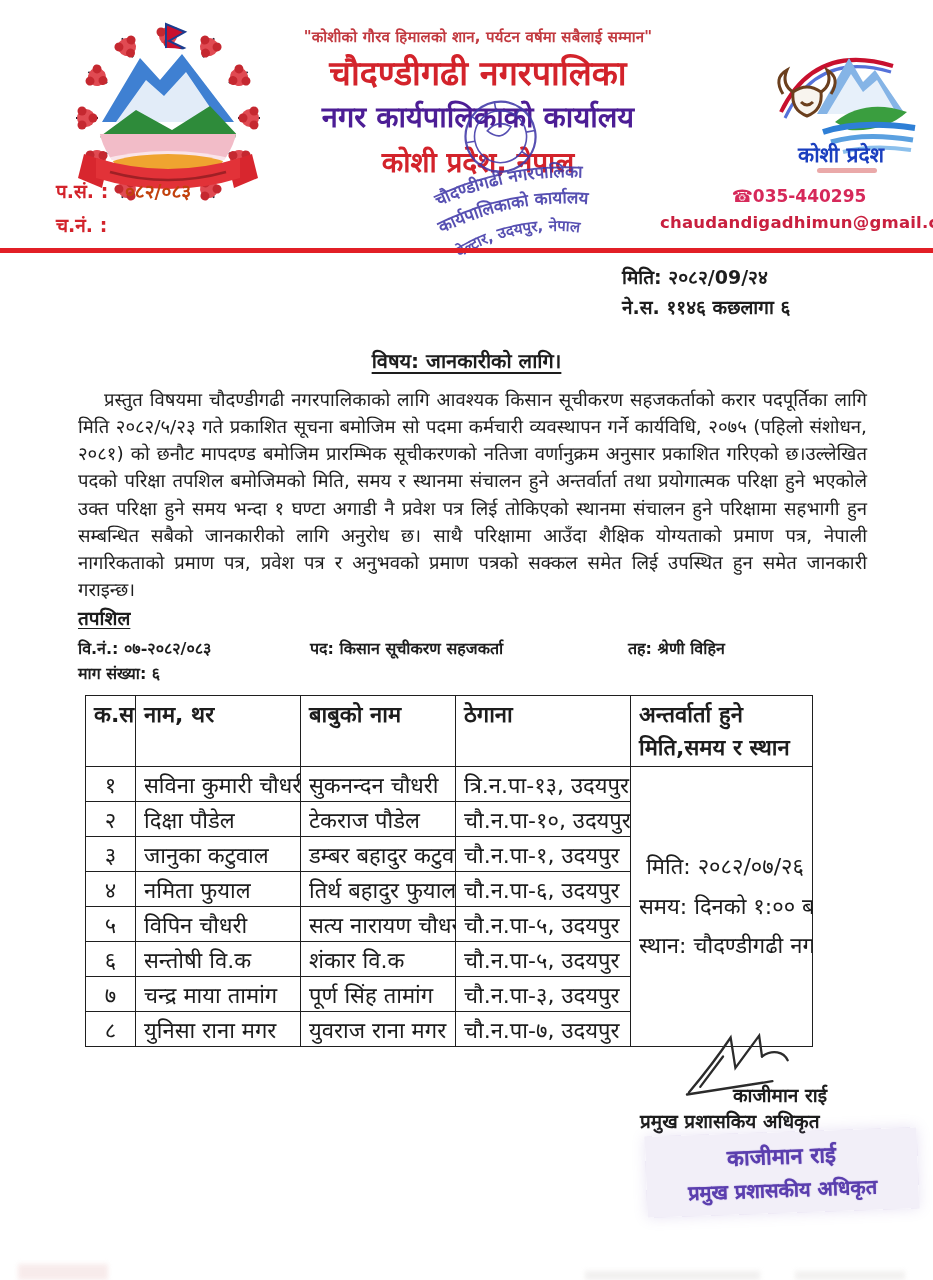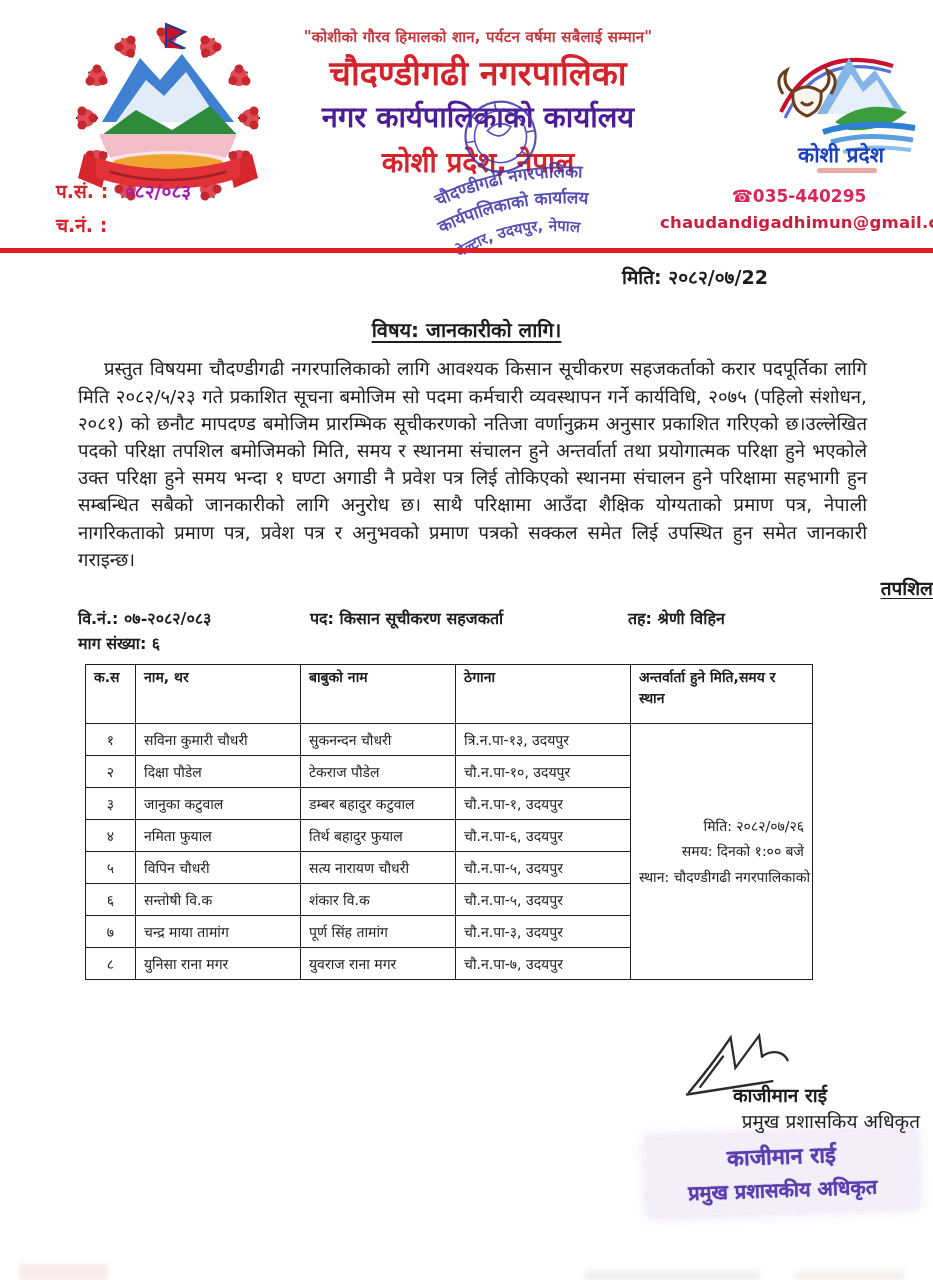--- a/index.html
+++ b/index.html
@@ -13,55 +13,55 @@
   .emblem-left{position:absolute;left:68px;top:22px;width:200px;height:212px;}
   .header-center{position:absolute;left:238px;top:26px;width:480px;text-align:center;}
   .slogan{font-size:15px;font-weight:bold;color:#c23a40;letter-spacing:.2px;}
   .org-name{font-size:34px;font-weight:bold;color:#d3232b;margin-top:9px;line-height:1.1;}
   .office-name{font-size:29px;font-weight:bold;color:#4c1d95;margin-top:10px;line-height:1.1;}
   .addr1{font-size:23px;font-weight:bold;color:#d3232b;margin-top:11px;}
   .addr2{font-size:28px;font-weight:bold;color:#d3232b;margin-top:8px;}
   .ref-block{position:absolute;left:56px;top:182px;font-size:19px;font-weight:bold;line-height:1.0;}
   .ref-line{margin-bottom:15px;}
   .ref-label{color:#d3232b;}
-  .ref-value{color:#a21caf;margin-left:10px;}
+  .ref-value{color:#c2410c;margin-left:10px;}
   .logo-right{position:absolute;left:765px;top:40px;width:152px;height:142px;}
   .contact{position:absolute;left:652px;top:186px;width:278px;text-align:center;margin-left:8px;}
   .phone-line{font-size:17px;font-weight:bold;color:#d6295a;}
   .email-line{font-size:16.5px;font-weight:bold;color:#c9203f;margin-top:7px;letter-spacing:.2px;}
   .red-rule{position:absolute;left:0;top:248px;width:933px;height:5px;background:#e21f26;}
   .round-stamp{position:absolute;left:392px;top:88px;width:232px;height:182px;
     transform:rotate(-10deg);opacity:.88;pointer-events:none;}
   
   .content{position:absolute;left:0;top:262px;width:933px;}
   .date-block{margin-left:622px;font-size:19px;font-weight:600;line-height:1.6;}
   .subject{margin-top:24px;text-align:center;font-size:20px;font-weight:bold;
     text-decoration:underline;text-underline-offset:4px;}
   .paragraph{margin:12px 66px 0 78px;font-size:18.5px;line-height:1.47;
     text-align:justify;text-indent:26px;}
   .tapasil{margin:2px 0 0 78px;font-size:19px;font-weight:bold;
-    text-decoration:underline;text-underline-offset:3px;text-align:right;}
+    text-decoration:underline;text-underline-offset:3px;}
   .detail-grid{margin:6px 0 0 78px;display:grid;grid-template-columns:232px 318px auto;
     font-size:16px;font-weight:600;line-height:1.55;}
   
   table.roster{margin:8px 0 0 85px;border-collapse:collapse;table-layout:fixed;width:727px;}
   table.roster th,table.roster td{border:1.6px solid #1f1f1f;padding:2px 8px;
-    font-size:14px;overflow:hidden;white-space:nowrap;}
+    font-size:22px;overflow:hidden;white-space:nowrap;}
   table.roster th{text-align:left;font-weight:bold;vertical-align:top;height:54px;
     white-space:normal;line-height:1.5;}
   table.roster td{height:27px;font-weight:500;}
   td.sn{text-align:center;}
   td.interview-cell{text-align:right;white-space:normal;font-weight:600;
     line-height:1.8;vertical-align:middle;padding:0 12px;}
   
   .signature{position:absolute;left:678px;top:1028px;width:130px;height:76px;}
   .typed-name{position:absolute;left:650px;top:1082px;width:260px;text-align:center;
     font-size:19px;font-weight:600;}
-  .typed-title{position:absolute;left:640px;top:1108px;width:280px;text-align:right;
-    font-size:19px;font-weight:400;}
+  .typed-title{position:absolute;left:640px;top:1108px;width:280px;text-align:left;
+    font-size:19px;font-weight:700;}
   .ink-stamp{position:absolute;left:646px;top:1132px;width:268px;padding:8px 2px 10px;
     text-align:center;transform:rotate(-2deg);
     background:rgba(128,99,189,.10);box-shadow:0 0 14px rgba(128,99,189,.18);}
   .ink-name{font-size:22px;font-weight:bold;color:#5b3fae;text-shadow:0 0 1px #7a5fc0;}
   .ink-title{font-size:20px;font-weight:bold;color:#5b3fae;margin-top:6px;
     text-shadow:0 0 1px #7a5fc0;}
   
   .smudge{position:absolute;filter:blur(2.5px);opacity:.6;}
 </style>
 </head>
@@ -183,21 +183,22 @@
 
   <div class="contact">
     <div class="phone-line"><span>☎</span><span>035-440295</span></div>
     <div class="email-line">chaudandigadhimun@gmail.com</div>
   </div>
 
   <div class="red-rule"></div>
 
   <div class="content">
     <div class="date-block">
-      <div>मिति: २०८२/०७/22</div>
+      <div>मिति: २०८२/09/२४</div>
+      <div>ने.स. ११४६ कछलागा ६</div>
     </div>
 
     <div class="subject">विषय: जानकारीको लागि।</div>
 
     <p class="paragraph">प्रस्तुत विषयमा चौदण्डीगढी नगरपालिकाको लागि आवश्यक किसान सूचीकरण सहजकर्ताको करार पदपूर्तिका लागि मिति २०८२/५/२३ गते प्रकाशित सूचना बमोजिम सो पदमा कर्मचारी व्यवस्थापन गर्ने कार्यविधि, २०७५ (पहिलो संशोधन, २०८१) को छनौट मापदण्ड बमोजिम प्रारम्भिक सूचीकरणको नतिजा वर्णानुक्रम अनुसार प्रकाशित गरिएको छ।उल्लेखित पदको परिक्षा तपशिल बमोजिमको मिति, समय र स्थानमा संचालन हुने अन्तर्वार्ता तथा प्रयोगात्मक परिक्षा हुने भएकोले उक्त परिक्षा हुने समय भन्दा १ घण्टा अगाडी नै प्रवेश पत्र लिई तोकिएको स्थानमा संचालन हुने परिक्षामा सहभागी हुन सम्बन्धित सबैको जानकारीको लागि अनुरोध छ। साथै परिक्षामा आउँदा शैक्षिक योग्यताको प्रमाण पत्र, नेपाली नागरिकताको प्रमाण पत्र, प्रवेश पत्र र अनुभवको प्रमाण पत्रको सक्कल समेत लिई उपस्थित हुन समेत जानकारी गराइन्छ।</p>
 
     <div class="tapasil">तपशिल</div>
 
     <div class="detail-grid">
       <div>वि.नं.: ०७-२०८२/०८३</div>

